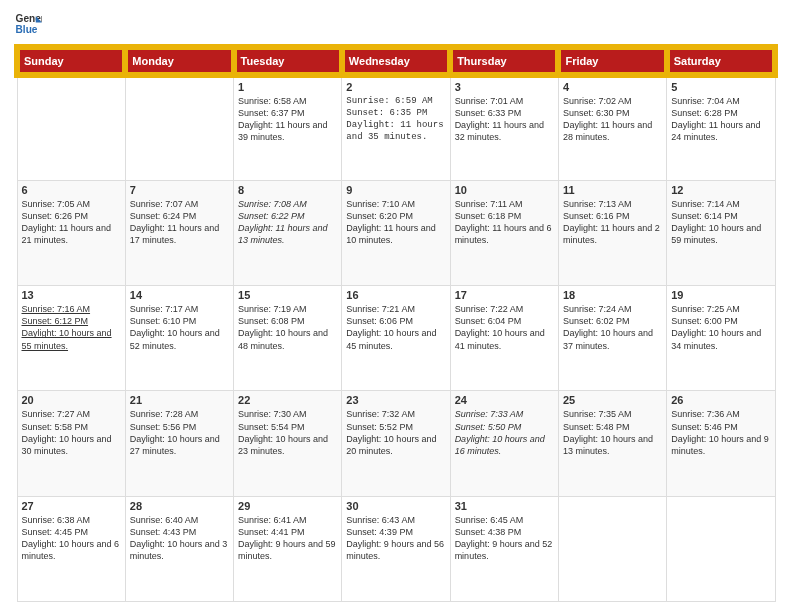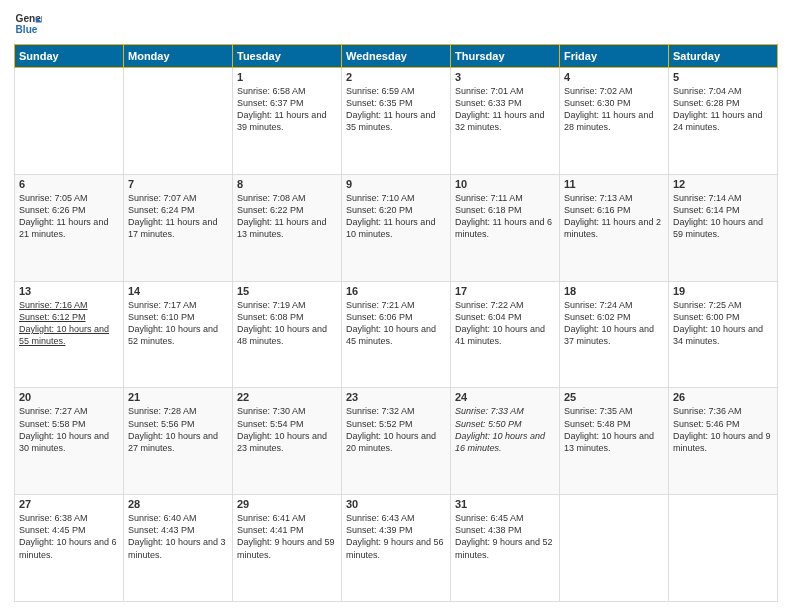--- a/index.html
+++ b/index.html
@@ -46,27 +46,27 @@
       color: #555;
     }
     .calendar {
       flex: 1;
       border: 1px solid #ccc;
       border-collapse: collapse;
       width: 100%;
       table-layout: fixed;
     }
     .calendar th {
-      background: #0369a1;
+      background: #b91c1c;
       color: #fff;
       font-size: 11px;
       font-weight: bold;
       padding: 5px 4px;
       text-align: left;
-      border: 1px solid #eab308;
+      border: 6px solid #eab308;
     }
     .calendar td {
       vertical-align: top;
       font-size: 9.5px;
       color: #333;
       padding: 3px 4px;
       border: 1px solid #ddd;
       height: 80px;
       background: #fff;
     }
@@ -128,21 +128,21 @@
           <td class="empty"></td>
           <td class="empty"></td>
           <td>
             <span class="day-num">1</span>
             <div class="cell-text" style="white-space: pre-line;">Sunrise: 6:58 AM
 Sunset: 6:37 PM
 Daylight: 11 hours and 39 minutes.</div>
           </td>
           <td>
             <span class="day-num">2</span>
-            <div class="cell-text" style="white-space: pre-line;">Sunrise: 6:59 AM
+            <div class="cell-text" style="white-space: pre-line; font-family: Liberation Mono, monospace;">Sunrise: 6:59 AM
 Sunset: 6:35 PM
 Daylight: 11 hours and 35 minutes.</div>
           </td>
           <td>
             <span class="day-num">3</span>
             <div class="cell-text" style="white-space: pre-line;">Sunrise: 7:01 AM
 Sunset: 6:33 PM
 Daylight: 11 hours and 32 minutes.</div>
           </td>
           <td>
@@ -166,21 +166,21 @@
 Daylight: 11 hours and 21 minutes.</div>
           </td>
           <td>
             <span class="day-num">7</span>
             <div class="cell-text" style="white-space: pre-line;">Sunrise: 7:07 AM
 Sunset: 6:24 PM
 Daylight: 11 hours and 17 minutes.</div>
           </td>
           <td>
             <span class="day-num">8</span>
-            <div class="cell-text" style="white-space: pre-line;">Sunrise: 7:08 AM
+            <div class="cell-text" style="white-space: pre-line; font-style: italic;">Sunrise: 7:08 AM
 Sunset: 6:22 PM
 Daylight: 11 hours and 13 minutes.</div>
           </td>
           <td>
             <span class="day-num">9</span>
             <div class="cell-text" style="white-space: pre-line;">Sunrise: 7:10 AM
 Sunset: 6:20 PM
 Daylight: 11 hours and 10 minutes.</div>
           </td>
           <td>

